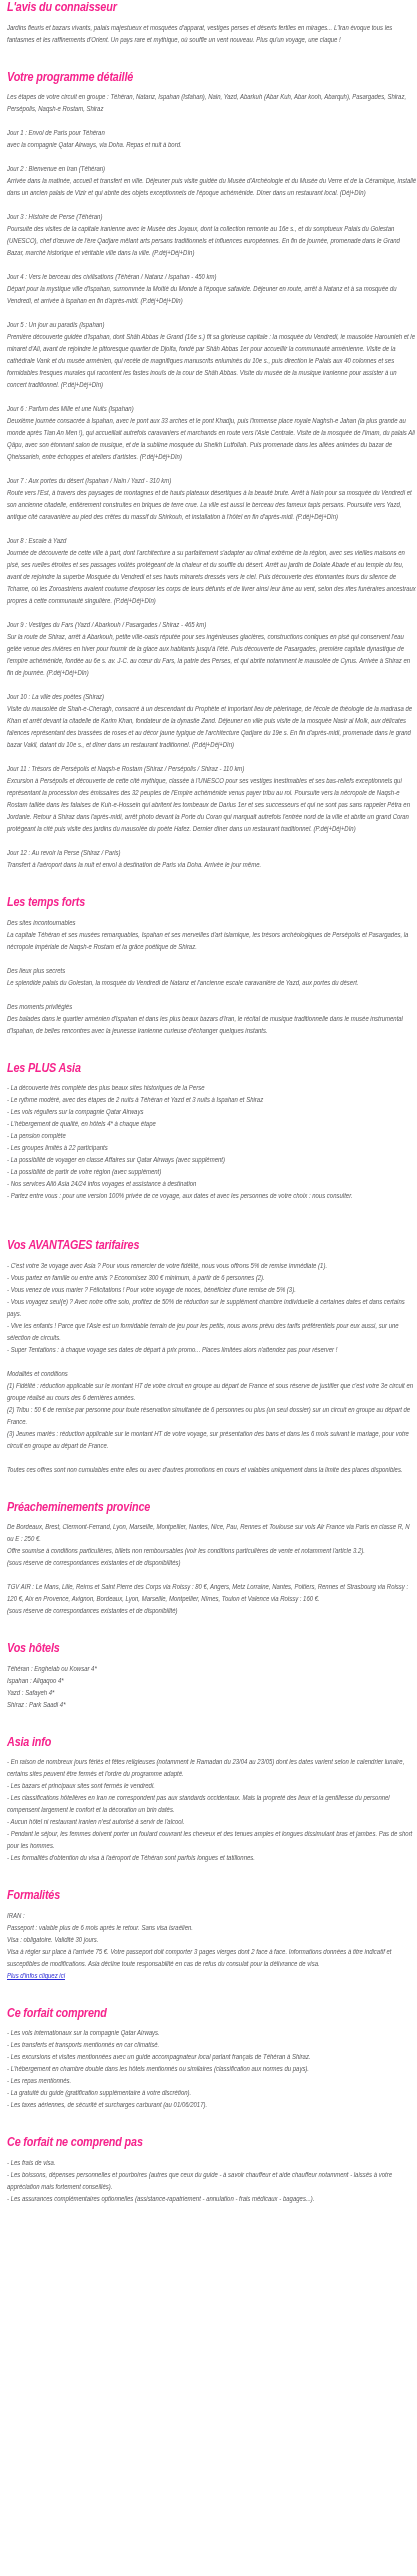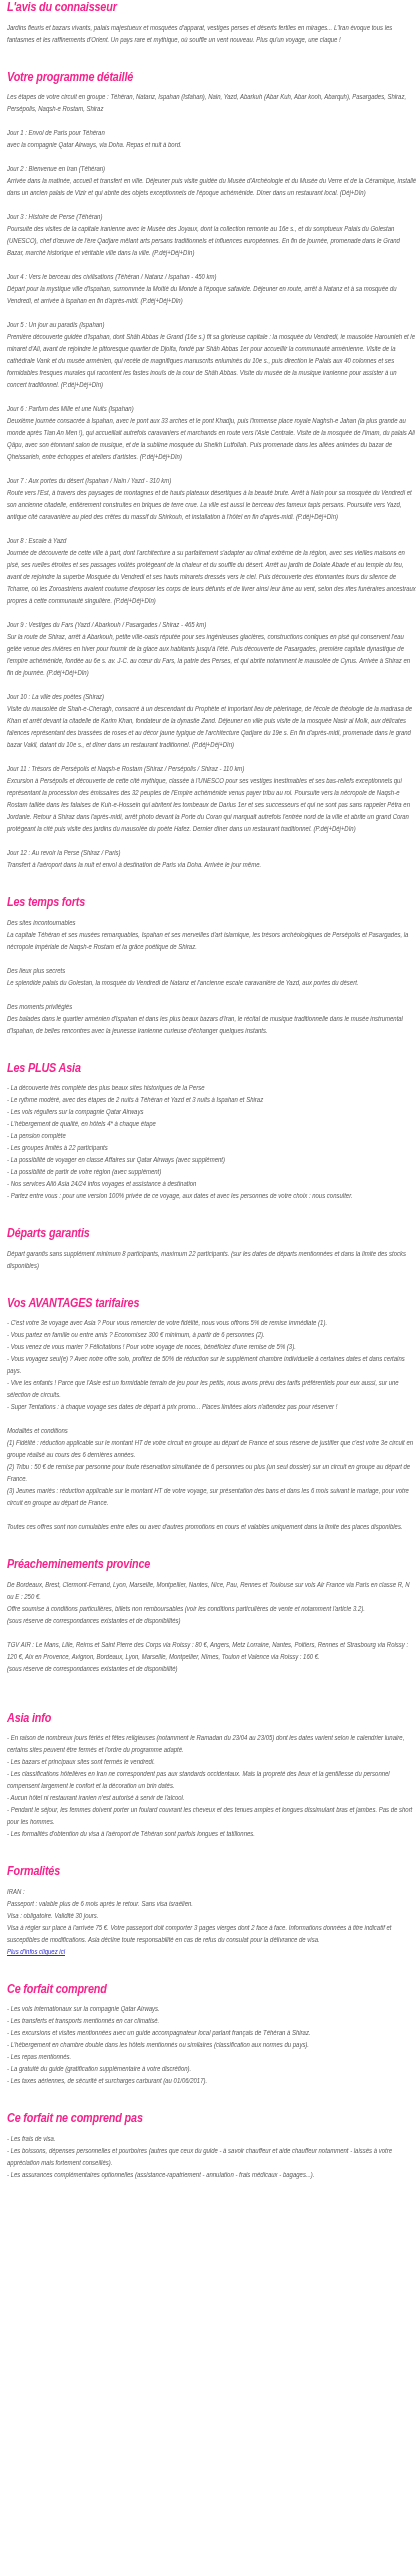--- a/index.html
+++ b/index.html
@@ -223,24 +223,20 @@
       <li>- Les groupes limités à 22 participants</li>
       <li>- La possibilité de voyager en classe Affaires sur Qatar Airways (avec supplément)</li>
       <li>- La possibilité de partir de votre région (avec supplément)</li>
       <li>- Nos services Allô Asia 24/24 infos voyages et assistance à destination</li>
       <li>- Partez entre vous : pour une version 100% privée de ce voyage, aux dates et avec les personnes de votre choix : nous consulter.</li>
     </ul>
   </section>
 
   <div class="gap"></div>
 
-  <section class="section">
-    <h2 class="section-title">Départs garantis</h2>
-    <p class="body-text">Départ garantis sans supplément minimum 8 participants, maximum 22 participants. (sur les dates de départs mentionnées et dans la limite des stocks disponibles)</p>
-  </section>
 
   <div class="gap"></div>
 
   <section class="section">
     <h2 class="section-title">Vos AVANTAGES tarifaires</h2>
     <ul class="list">
       <li>- C'est votre 3e voyage avec Asia ? Pour vous remercier de votre fidélité, nous vous offrons 5% de remise immédiate (1).</li>
       <li>- Vous partez en famille ou entre amis ? Economisez 300 € minimum, à partir de 6 personnes (2).</li>
       <li>- Vous venez de vous marier ? Félicitations ! Pour votre voyage de noces, bénéficiez d'une remise de 5% (3).</li>
       <li>- Vous voyagez seul(e) ? Avec notre offre solo, profitez de 50% de réduction sur le supplément chambre individuelle à certaines dates et dans certains pays.</li>
@@ -269,20 +265,27 @@
     <div class="body-text">(sous réserve de correspondances existantes et de disponibilités)</div>
 
     <div class="gap"></div>
 
     <div class="body-text">TGV AIR : Le Mans, Lille, Reims et Saint Pierre des Corps via Roissy : 80 €, Angers, Metz Lorraine, Nantes, Poitiers, Rennes et Strasbourg via Roissy : 120 €, Aix en Provence, Avignon, Bordeaux, Lyon, Marseille, Montpellier, Nîmes, Toulon et Valence via Roissy : 160 €.</div>
     <div class="body-text">(sous réserve de correspondances existantes et de disponibilité)</div>
   </section>
 
   <div class="gap"></div>
 
+  <section class="section">
+    <h2 class="section-title">Vos hôtels</h2>
+    <div class="hotel-line">Téhéran : Enghelab ou Kowsar 4*</div>
+    <div class="hotel-line">Ispahan : Aliqaqoo 4*</div>
+    <div class="hotel-line">Yazd : Safayeh 4*</div>
+    <div class="hotel-line">Shiraz : Park Saadi 4*</div>
+  </section>
 
   <div class="gap"></div>
 
   <section class="section">
     <h2 class="section-title">Asia info</h2>
     <ul class="list">
       <li>- En raison de nombreux jours fériés et fêtes religieuses (notamment le Ramadan du 23/04 au 23/05) dont les dates varient selon le calendrier lunaire, certains sites peuvent être fermés et l'ordre du programme adapté.</li>
       <li>- Les bazars et principaux sites sont fermés le vendredi.</li>
       <li>- Les classifications hôtelières en Iran ne correspondent pas aux standards occidentaux. Mais la propreté des lieux et la gentillesse du personnel compensent largement le confort et la décoration un brin datés.</li>
       <li>- Aucun hôtel ni restaurant iranien n'est autorisé à servir de l'alcool.</li>

